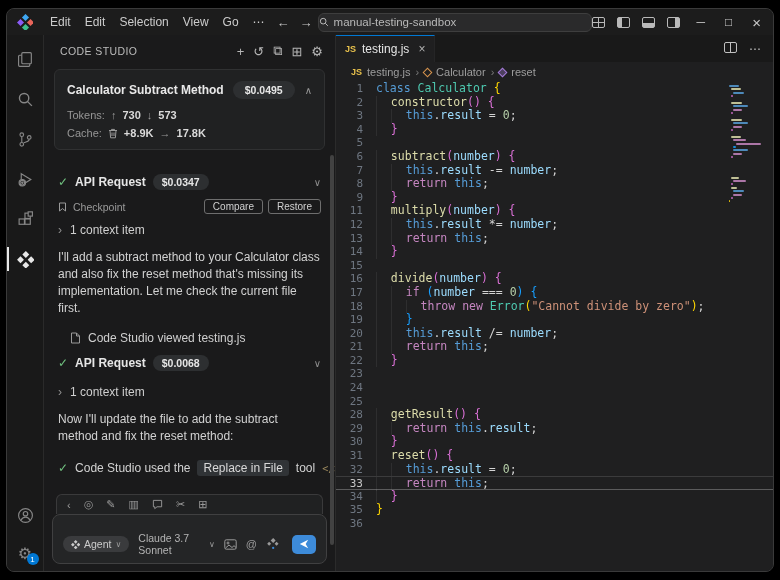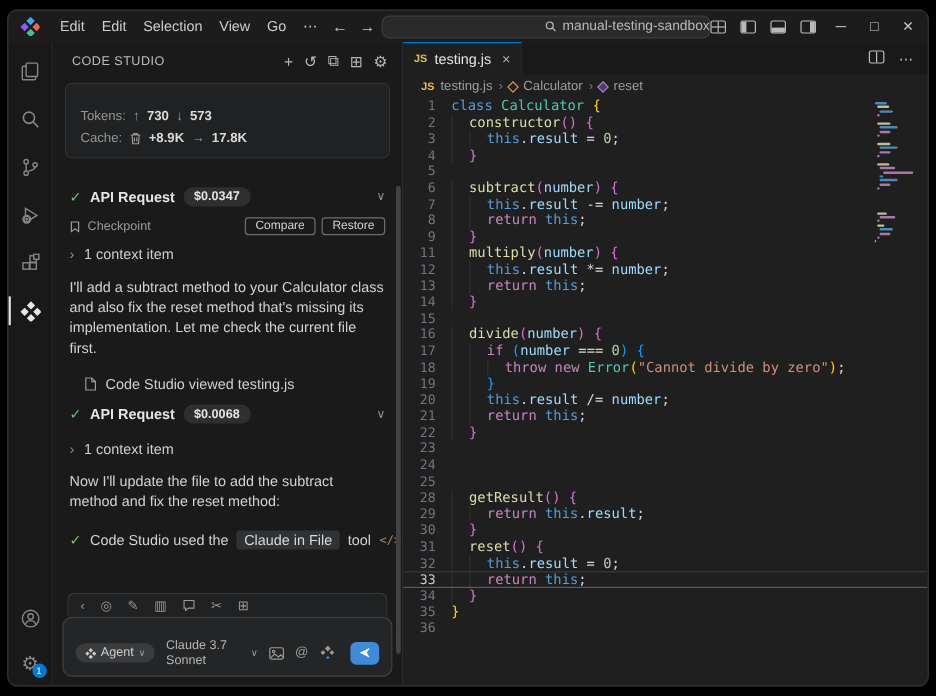--- a/index.html
+++ b/index.html
@@ -10,21 +10,21 @@
     display:flex; flex-direction:column; }
 
   
   .titlebar { height:26px; background:#1c1c1c; display:flex; align-items:center;
     padding:0 8px 0 10px; color:#cccccc; font-size:12px; flex:0 0 auto; }
   .tb-logo { width:16px; height:16px; margin-right:10px; flex:0 0 auto; }
   .tb-menu { padding:0 7px; cursor:default; }
   .tb-nav { margin:0 5px; color:#c8c8c8; font-size:13px; }
   .tb-search { flex:1; max-width:378px; margin:0 auto; height:19px; background:#2a2a2b;
     border:1px solid #3e3e3e; border-radius:6px; color:#b8b8b8; font-size:11.5px;
-    display:flex; align-items:center; justify-content:flex-end; gap:5px; }
+    display:flex; align-items:center; justify-content:flex-start; gap:5px; }
   .tb-right { display:flex; align-items:center; gap:12px; margin-left:auto; color:#c8c8c8; }
   .lay-ico { width:13px; height:11px; border:1px solid #b9b9b9; border-radius:2px; position:relative; display:inline-block; }
   .lay-ico .fill { position:absolute; background:#b9b9b9; }
   .winctl { font-size:12px; padding:0 4px; }
 
   
   .main { flex:1; display:flex; min-height:0; }
 
   
   .activitybar { width:37px; background:#191919; border-right:1px solid #2a2a2a;
@@ -238,20 +238,25 @@
         <span class="ph-icons">
           <span>+</span>
           <span>↺</span>
           <span>⧉</span>
           <span>⊞</span>
           <span>⚙</span>
         </span>
       </div>
 
       <div class="task-card">
+        <div class="tc-top">
+          <span class="tc-title">Calculator Subtract Method</span>
+          <span class="cost-pill">$0.0495</span>
+          <span class="tc-chev">∧</span>
+        </div>
         <div class="tc-stats">
           <div class="row">
             <span>Tokens:</span>
             <span class="arr">↑</span>
             <span class="val">730</span>
             <span class="arr">↓</span>
             <span class="val">573</span>
           </div>
           <div class="row">
             <span>Cache:</span>
@@ -301,21 +306,21 @@
           <span class="chev-end">∨</span>
         </div>
         <div class="ctx-row" style="margin-top:14px">
           <span class="ctx-chev">›</span>
           <span>1 context item</span>
         </div>
         <div class="para">Now I'll update the file to add the subtract method and fix the reset method:</div>
         <div class="tool-row">
           <span class="check">✓</span>
           <span>Code Studio used the</span>
-          <span class="tool-badge">Claude in File</span>
+          <span class="tool-badge">Replace in File</span>
           <span>tool</span>
           <span class="code-glyph">&lt;/&gt;</span>
         </div>
 
       </div>
 
       <div class="chatarea">
         <div class="chat-toolbar">
           <span>‹</span>
           <span>◎</span>

